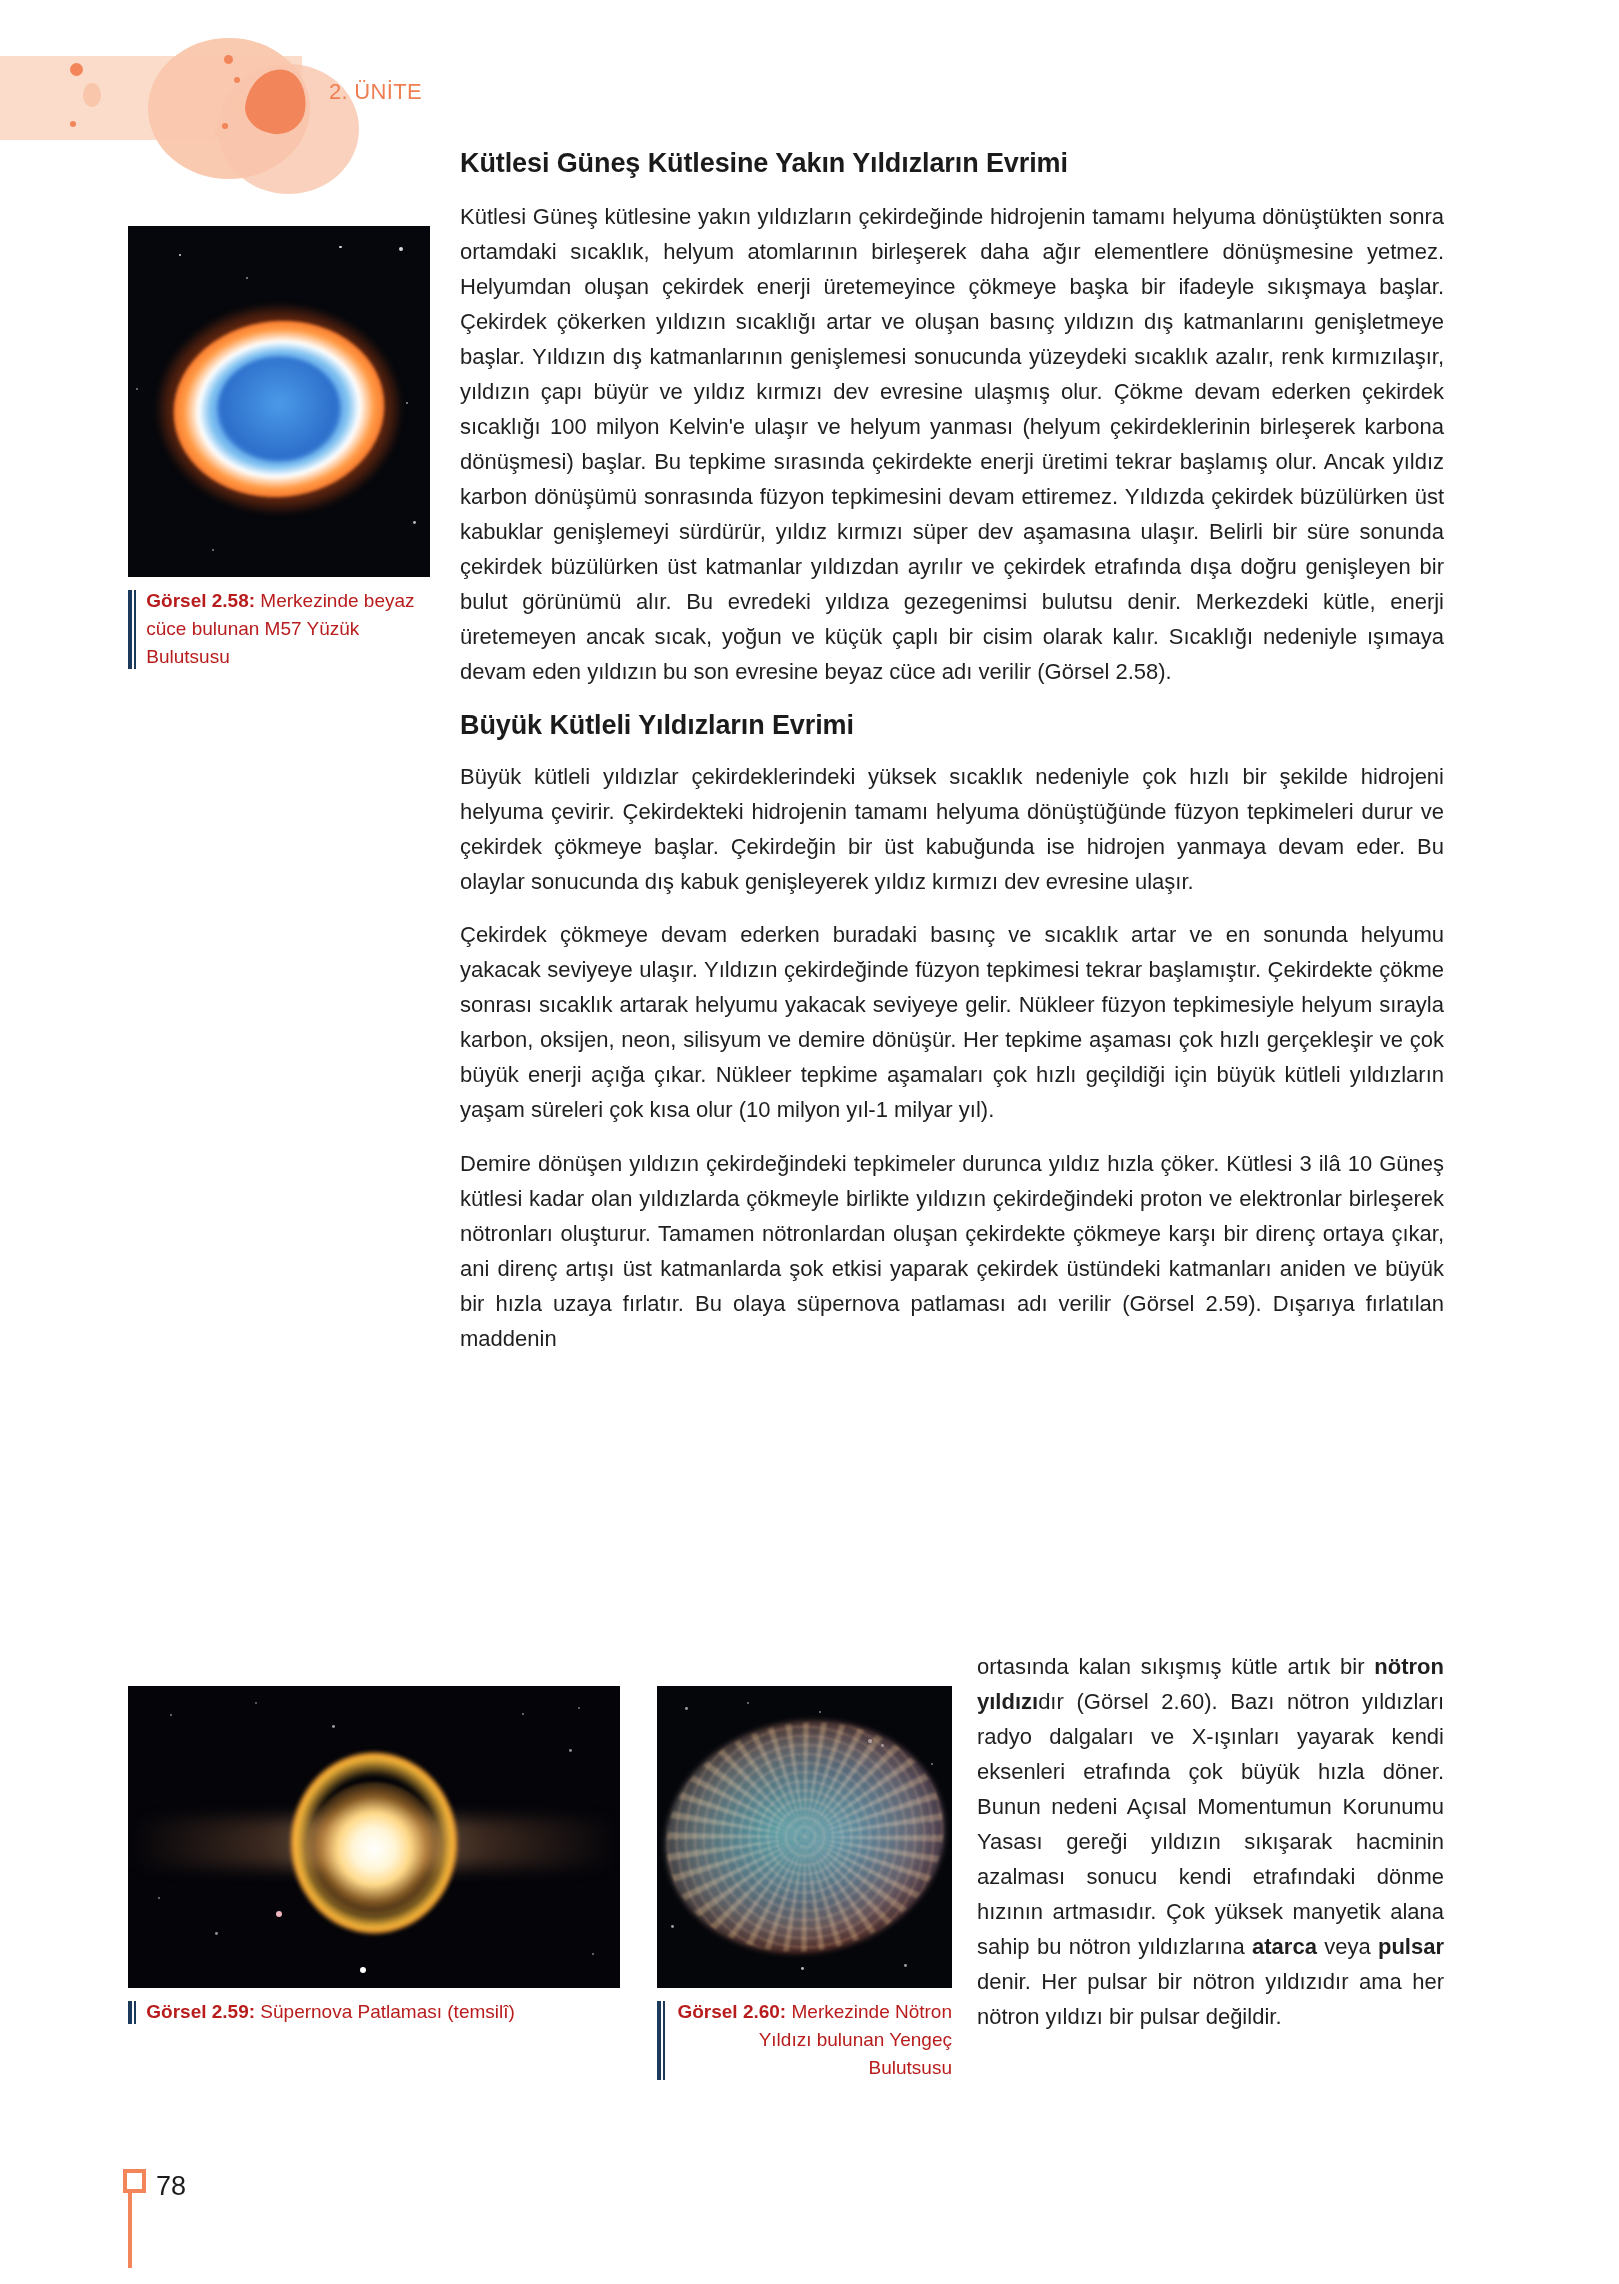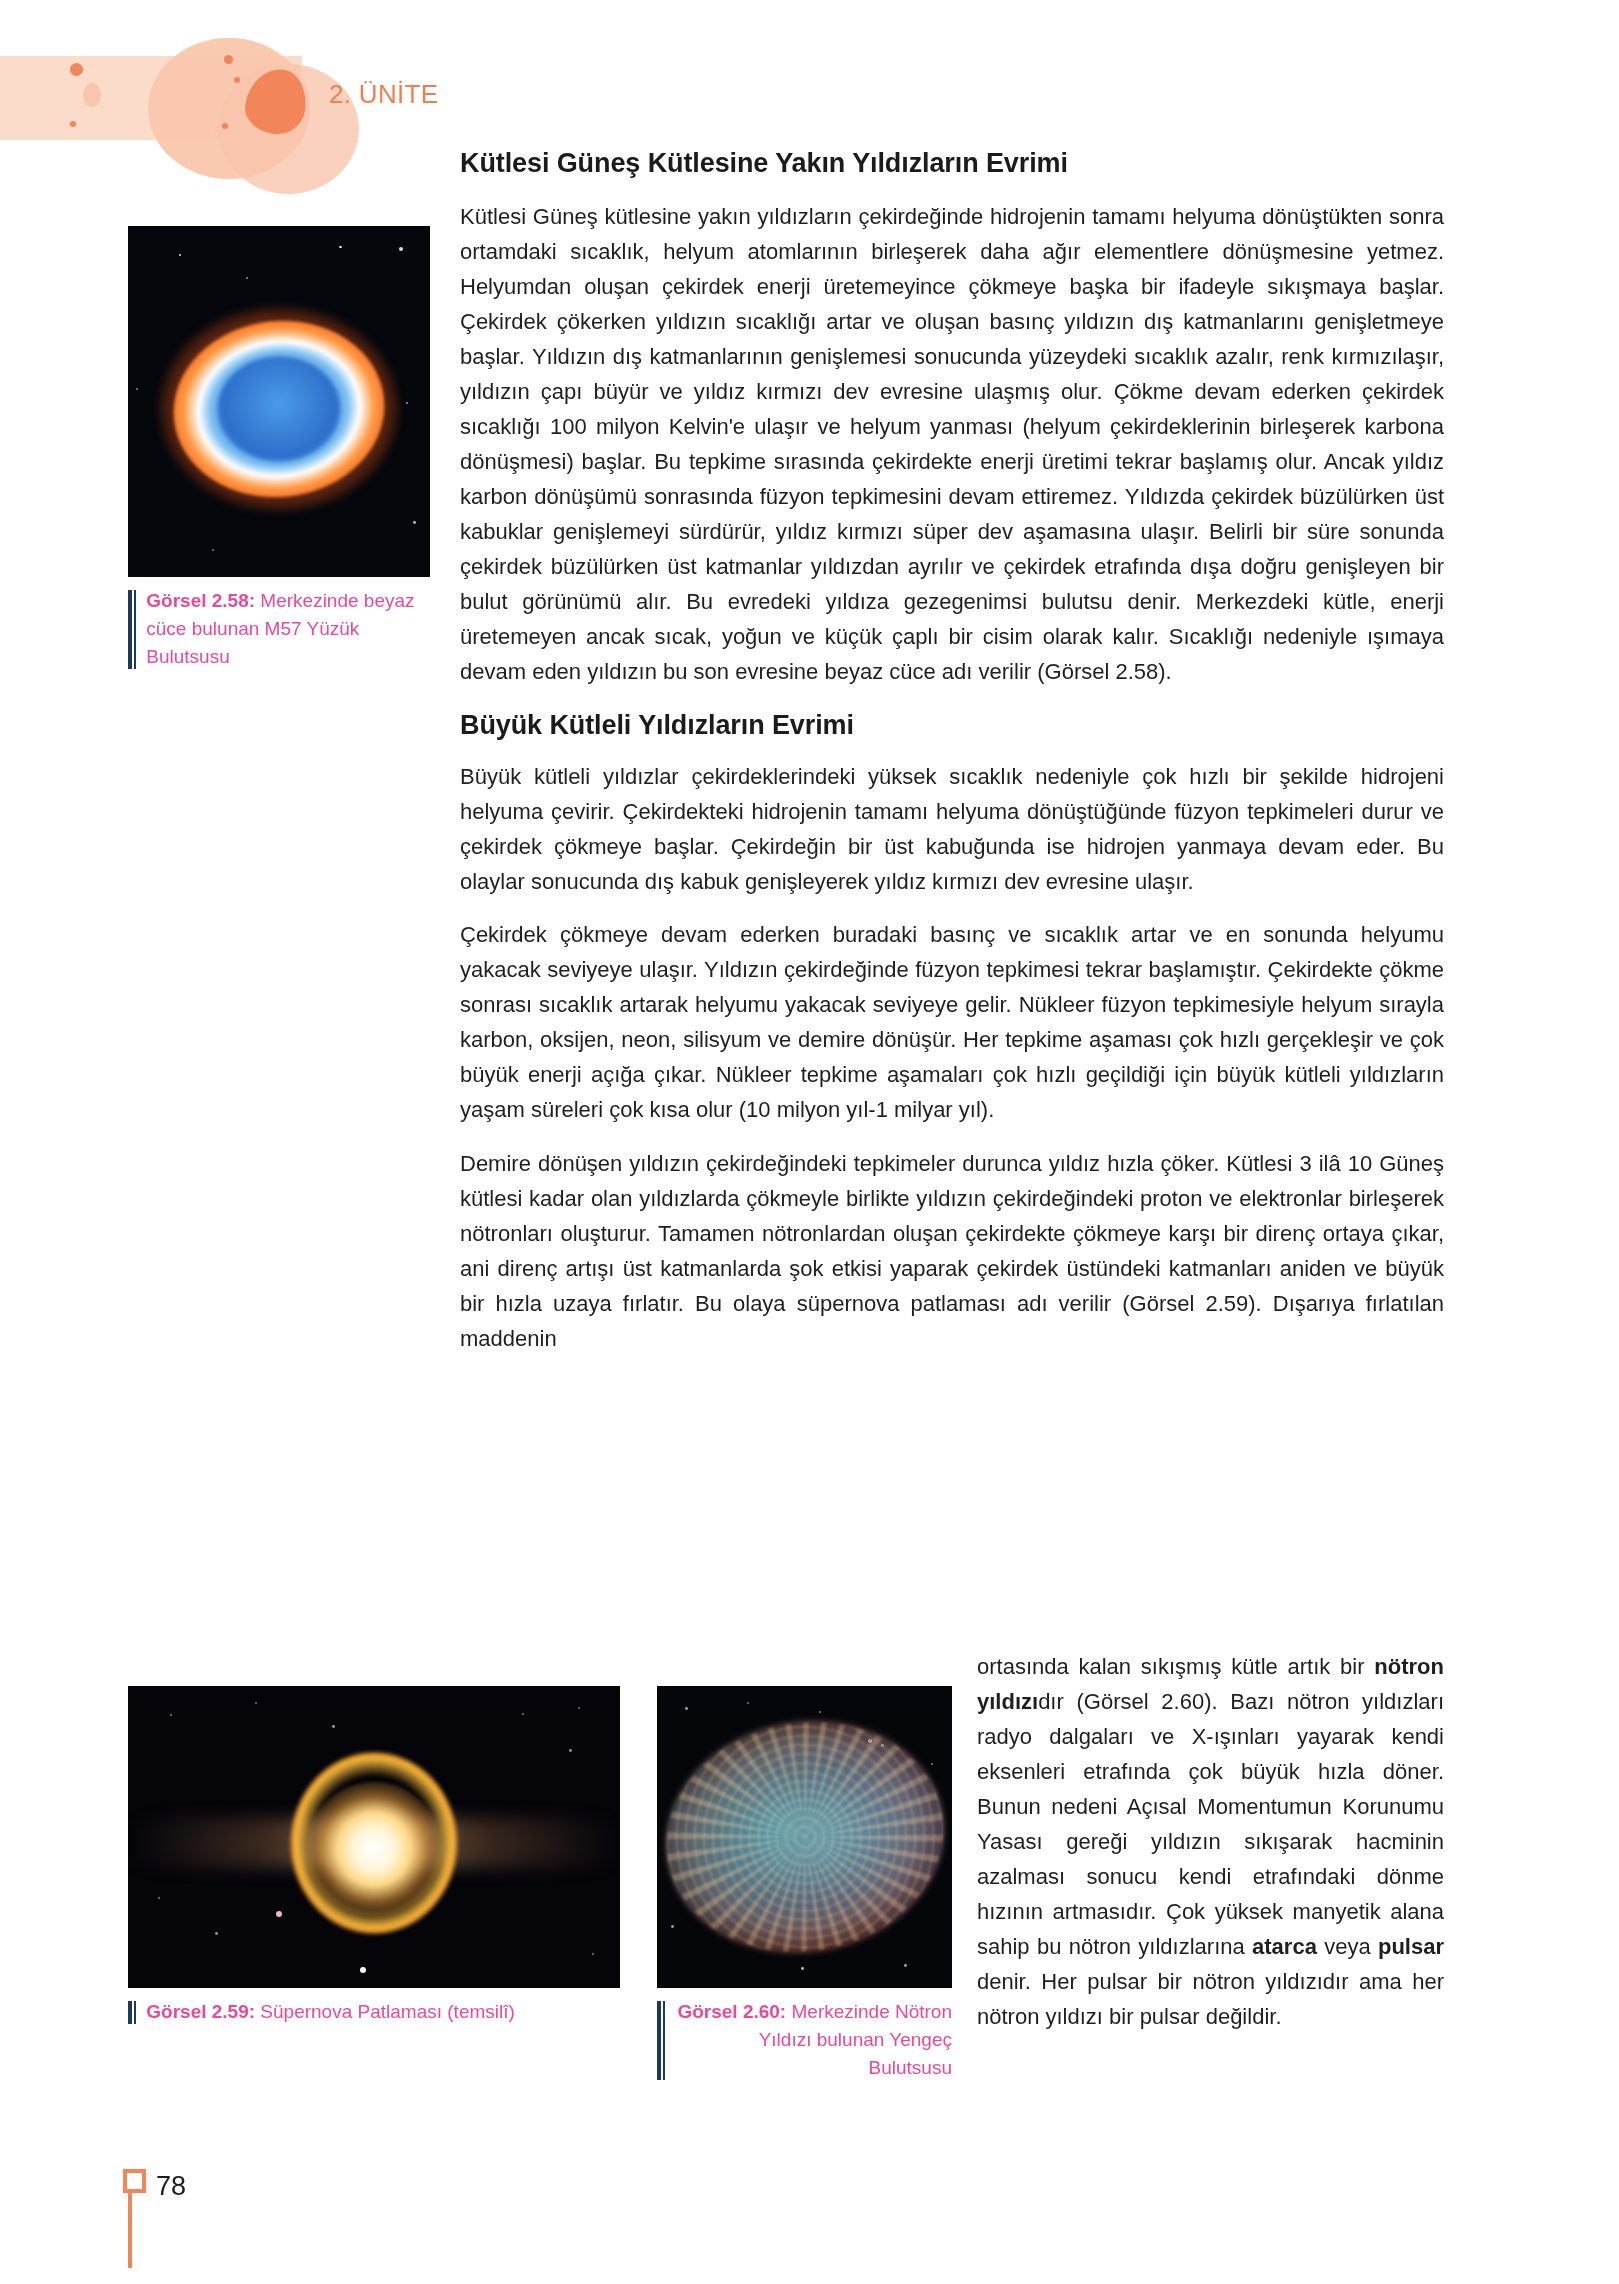--- a/index.html
+++ b/index.html
@@ -66,21 +66,21 @@
   .dot {
     position: absolute;
     border-radius: 50%;
     background: #f2865a;
   }
   .dot.pale { background: #f9c6ac; }
   .unit-label {
     position: absolute;
     left: 329px;
     top: 79px;
-    font-size: 26px;
+    font-size: 22px;
     letter-spacing: 0.3px;
     color: #ef7f52;
     font-family: "Liberation Sans", sans-serif;
   }
 
   
   .page {
     position: absolute;
     left: 0;
     top: 0;
@@ -292,21 +292,21 @@
     filter: blur(0.8px);
     mix-blend-mode: screen;
   }
 
   
   .caption {
     position: relative;
     padding-left: 18.3px;
     font-size: 19px;
     line-height: 28px;
-    color: #ec4899;
+    color: #b91c1c;
     margin-top: 9.8px;
     font-family: "Liberation Sans", sans-serif;
   }
   .caption .bars {
     position: absolute;
     left: 0;
     top: 2.8px;
     bottom: 2.1px;
     width: 9.1px;
   }

